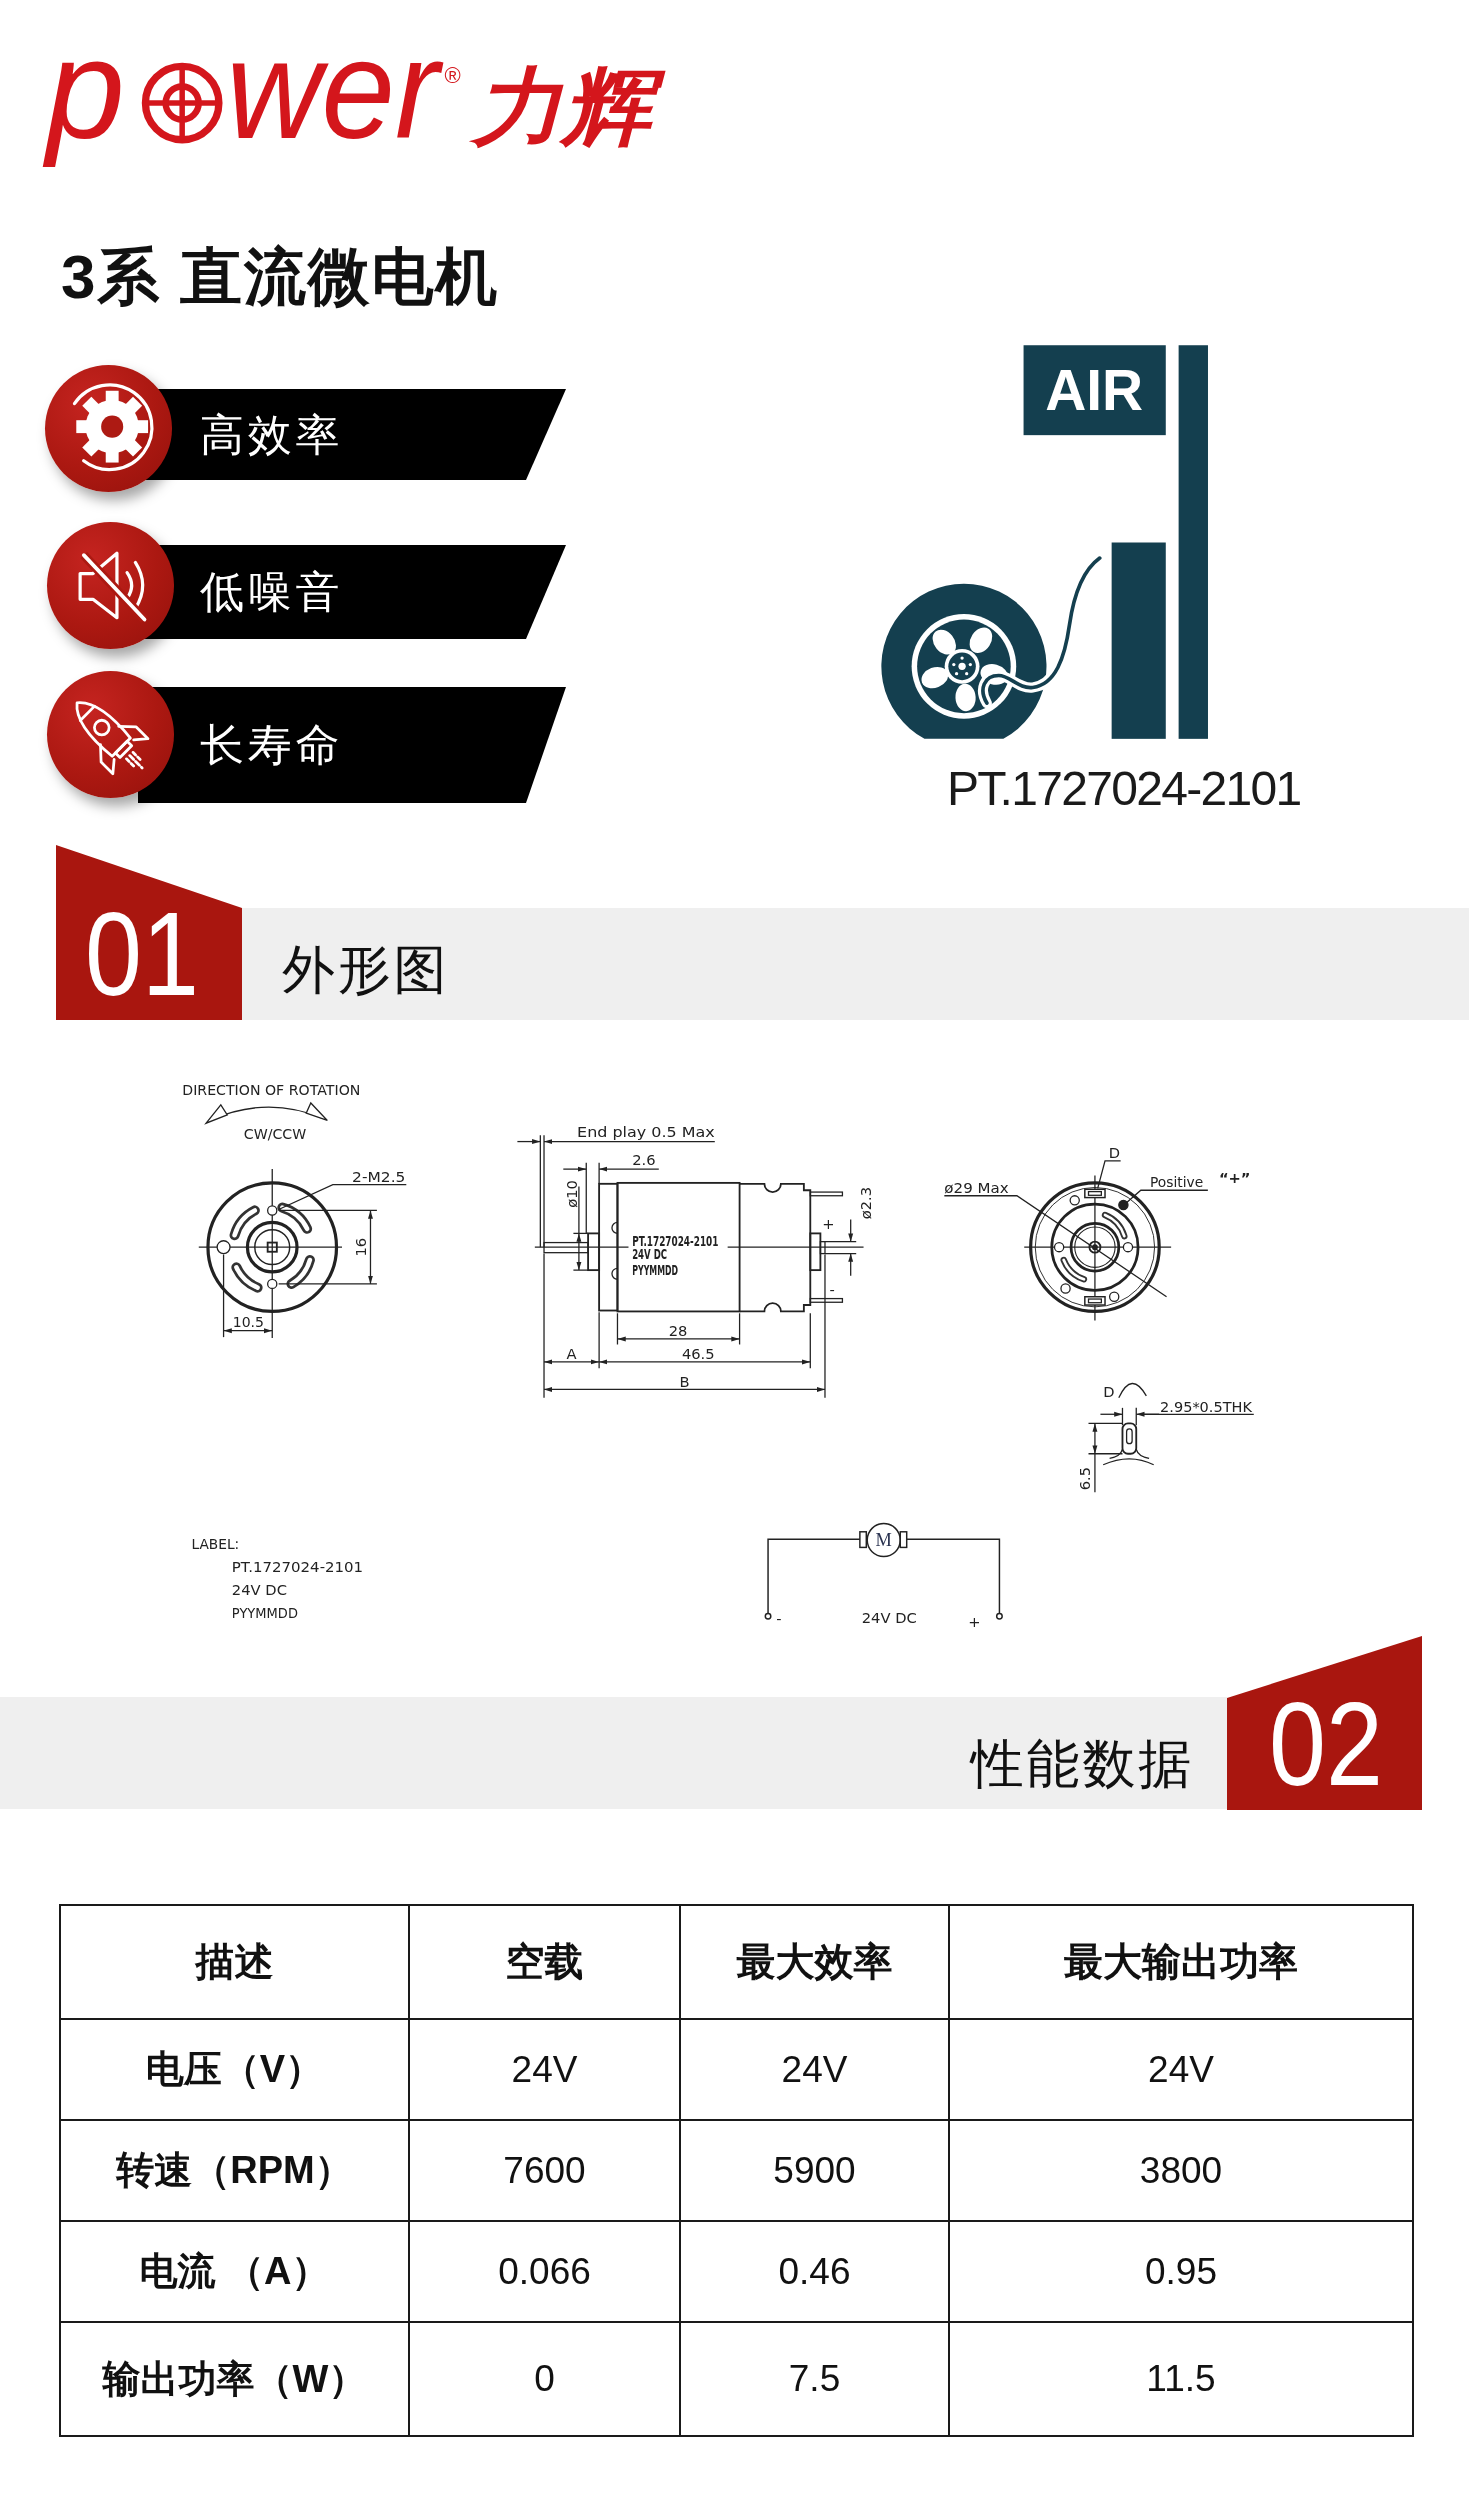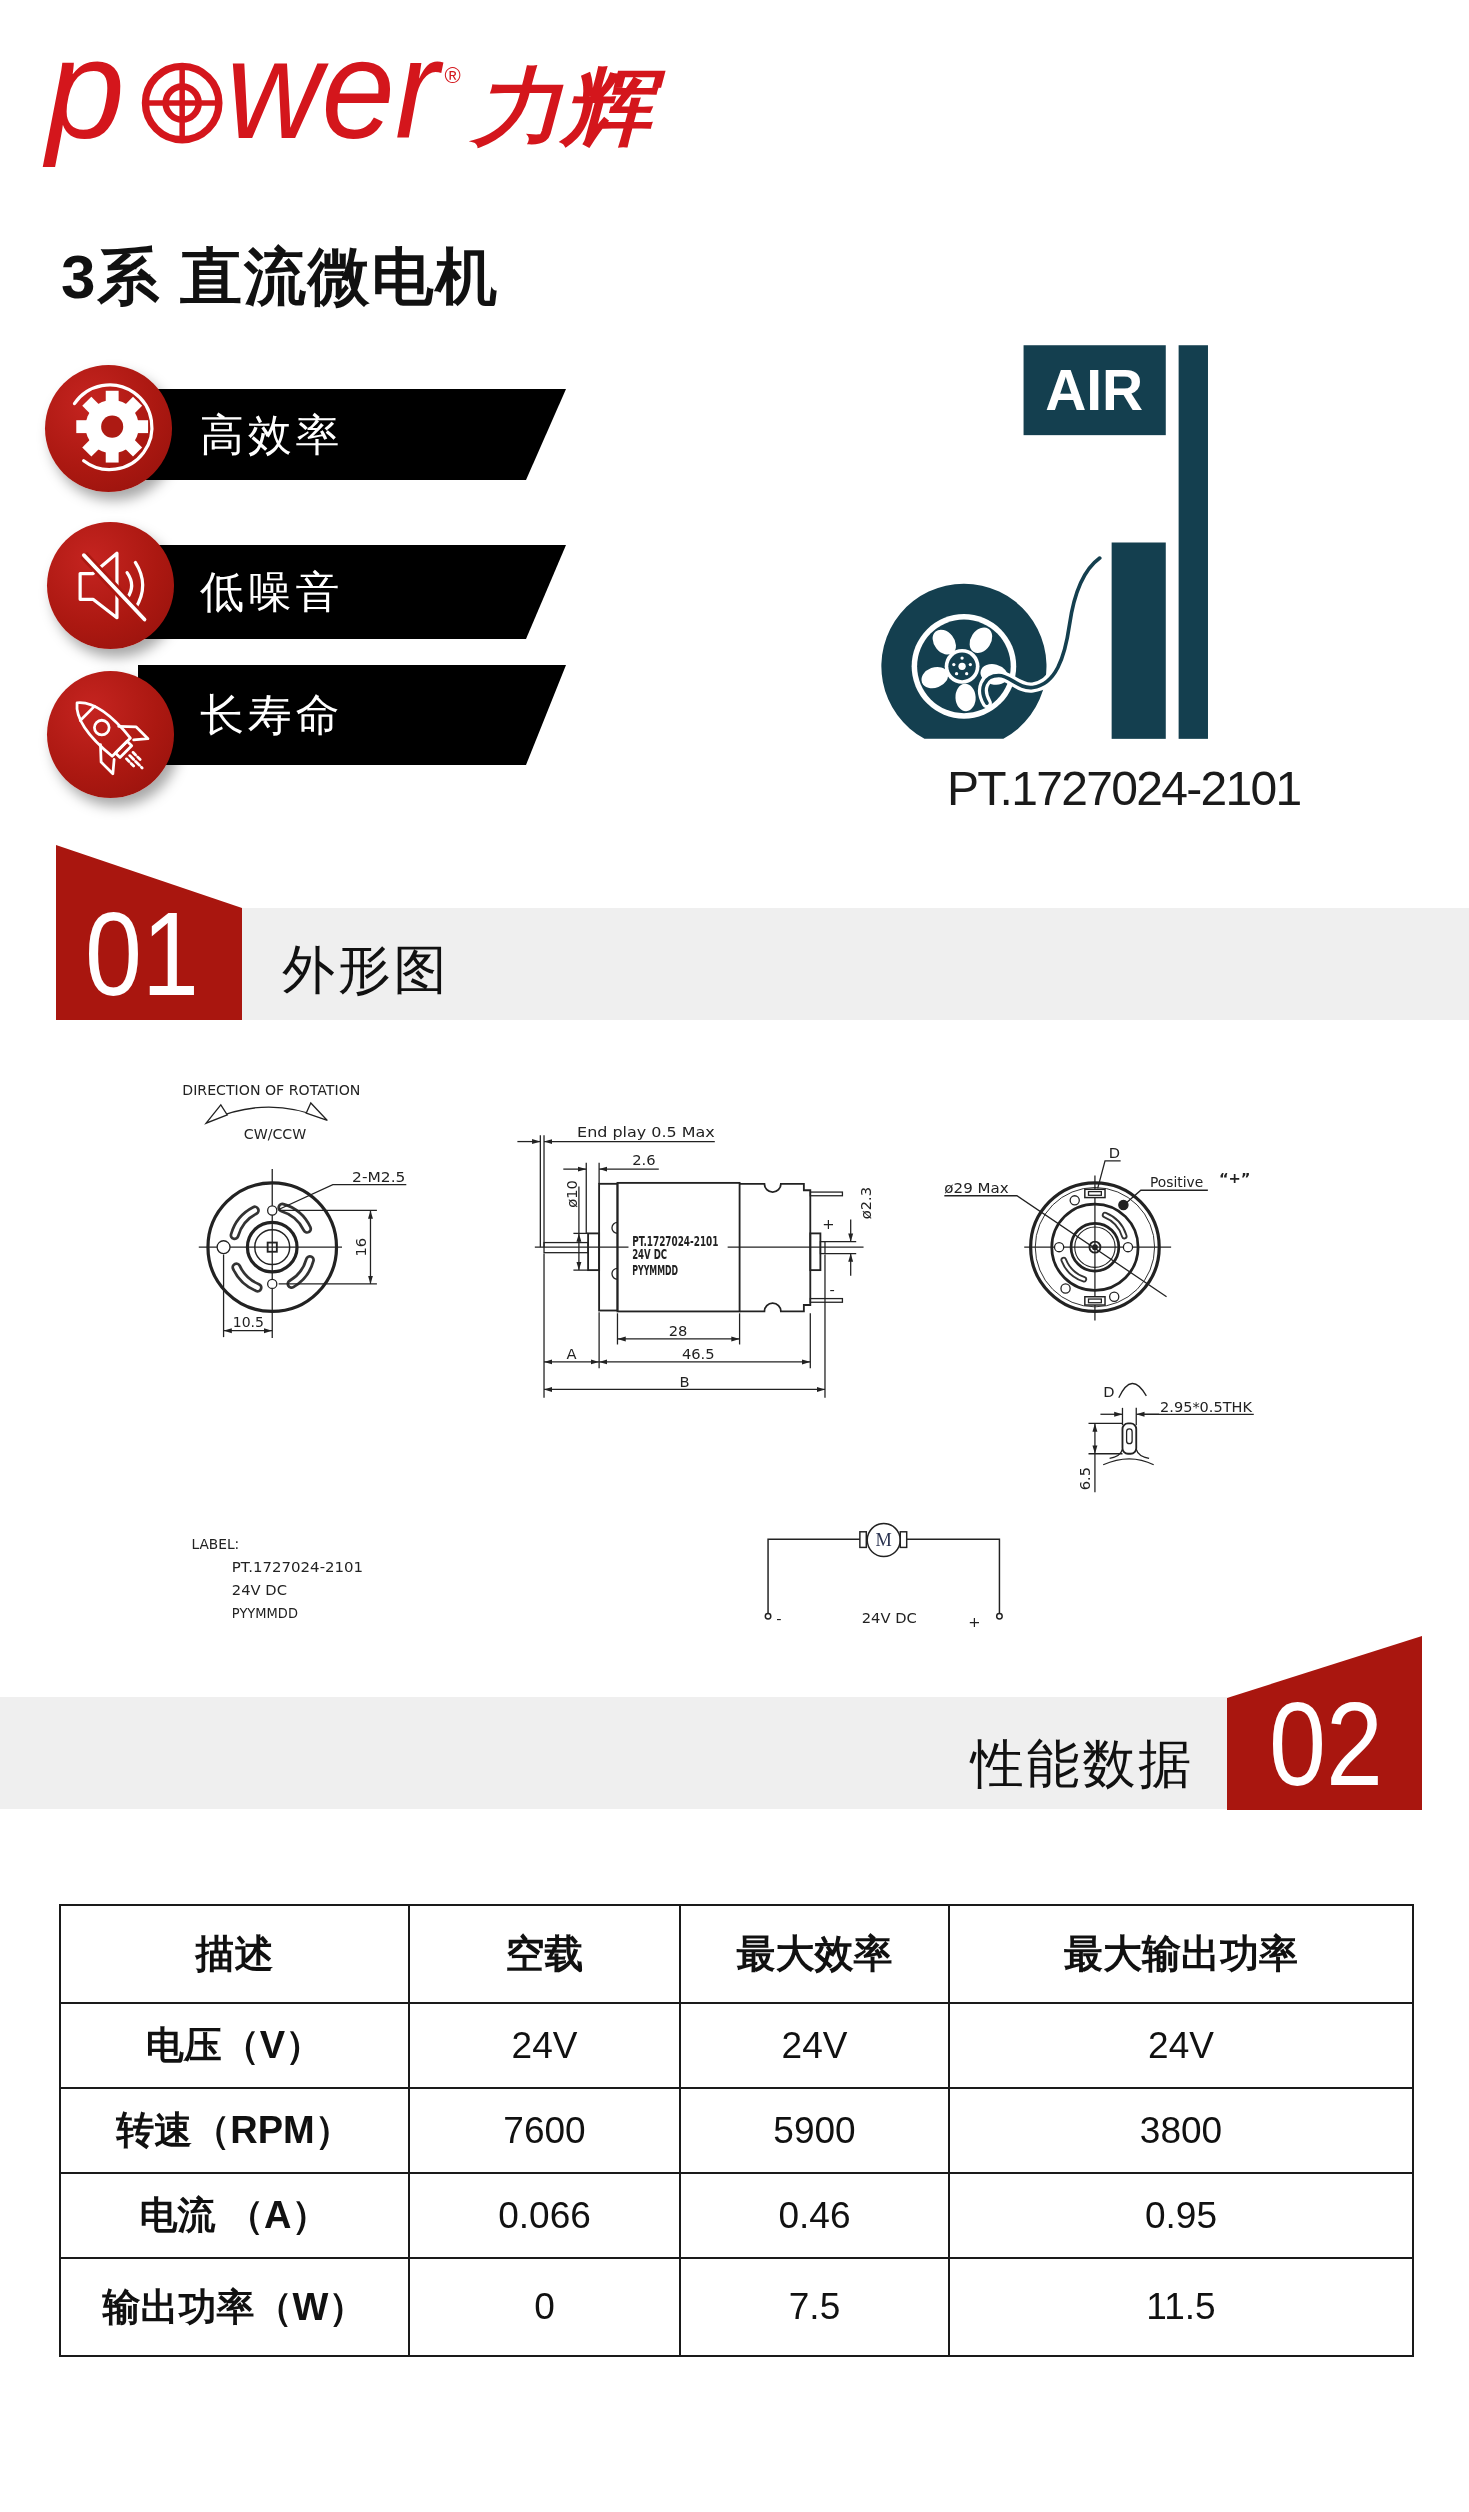--- a/index.html
+++ b/index.html
@@ -27,21 +27,21 @@
   .sec-gray { position:absolute; background:#efefef; }
   .sec-num { position:absolute; font-size:119px; line-height:119px; color:#ffffff; white-space:nowrap;
              transform:scaleX(0.86); transform-origin:left top; }
   .sec-title { position:absolute; font-size:53px; line-height:53px; color:#111; letter-spacing:2.8px; white-space:nowrap; }
 
   .drawing { position:absolute; left:0; top:1047px; }
   .dt { font-family:"DejaVu Sans", sans-serif; fill:#222222; stroke:none; font-size:16px; }
 
   table.perf { position:absolute; left:59px; top:1904px; width:1353px; border-collapse:collapse;
                table-layout:fixed; border:2.8px solid #1a1a1a; }
-  table.perf th, table.perf td { border:2.8px solid #1a1a1a; text-align:center; vertical-align:middle; padding:0; }
+  table.perf th, table.perf td { border:2.8px solid #1a1a1a; text-align:center; vertical-align:middle; padding:8px; }
   table.perf th { font-size:39px; font-weight:bold; height:96px; color:#111; }
   table.perf td { font-size:37px; color:#111; height:83px; }
   table.perf td.lbl { font-weight:bold; font-size:38px; }
   table.perf tr.last td { height:96px; }
 </style>
 </head>
 <body>
 
 <div class="page">
 
@@ -90,21 +90,21 @@
         <g fill="none" stroke="#ffffff" stroke-width="3.5" stroke-linejoin="round" stroke-linecap="round">
           <path d="M36 56 H50 L76 34 V104 L50 84 H36 Z"></path>
           <path d="M87 55 Q97 69 87 83"></path>
           <path d="M96 44 Q112 69 96 94"></path>
         </g>
         <line x1="40" y1="36" x2="106" y2="106" stroke="#ac1912" stroke-width="10"></line>
         <line x1="40" y1="36" x2="106" y2="106" stroke="#ffffff" stroke-width="4" stroke-linecap="round"></line>
       </svg>
     </div>
 
-    <div class="banner" style="top:665px;height:100px;text-align:center;">
+    <div class="banner" style="top:687px;height:116px;text-align:center;">
       <span class="banner-label">长寿命</span>
     </div>
     <div class="badge-circle" style="left:47px;top:671px;">
       <svg width="127" height="127" viewBox="0 0 138 138">
         <g transform="translate(68 70) rotate(-45)" fill="none" stroke="#ffffff" stroke-width="3" stroke-linejoin="round" stroke-linecap="round">
           <path d="M0 -50 C15 -38 17 -12 14 18 L-14 18 C-17 -12 -15 -38 0 -50 Z"></path>
           <path d="M-11 -34 L11 -34"></path>
           <circle cx="0" cy="-12" r="8"></circle>
           <path d="M14 0 L27 14 L27 32 L15 22"></path>
           <path d="M-14 0 L-27 14 L-27 32 L-15 22"></path>

